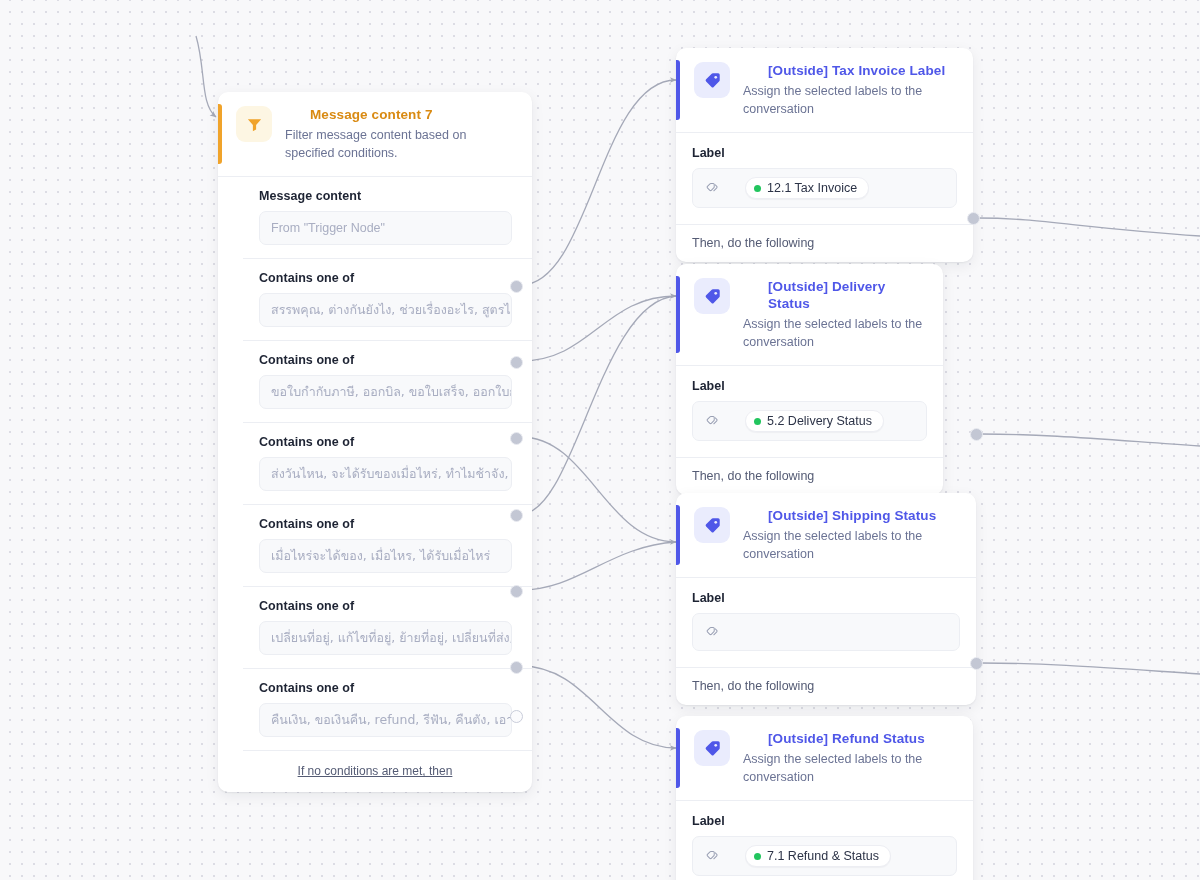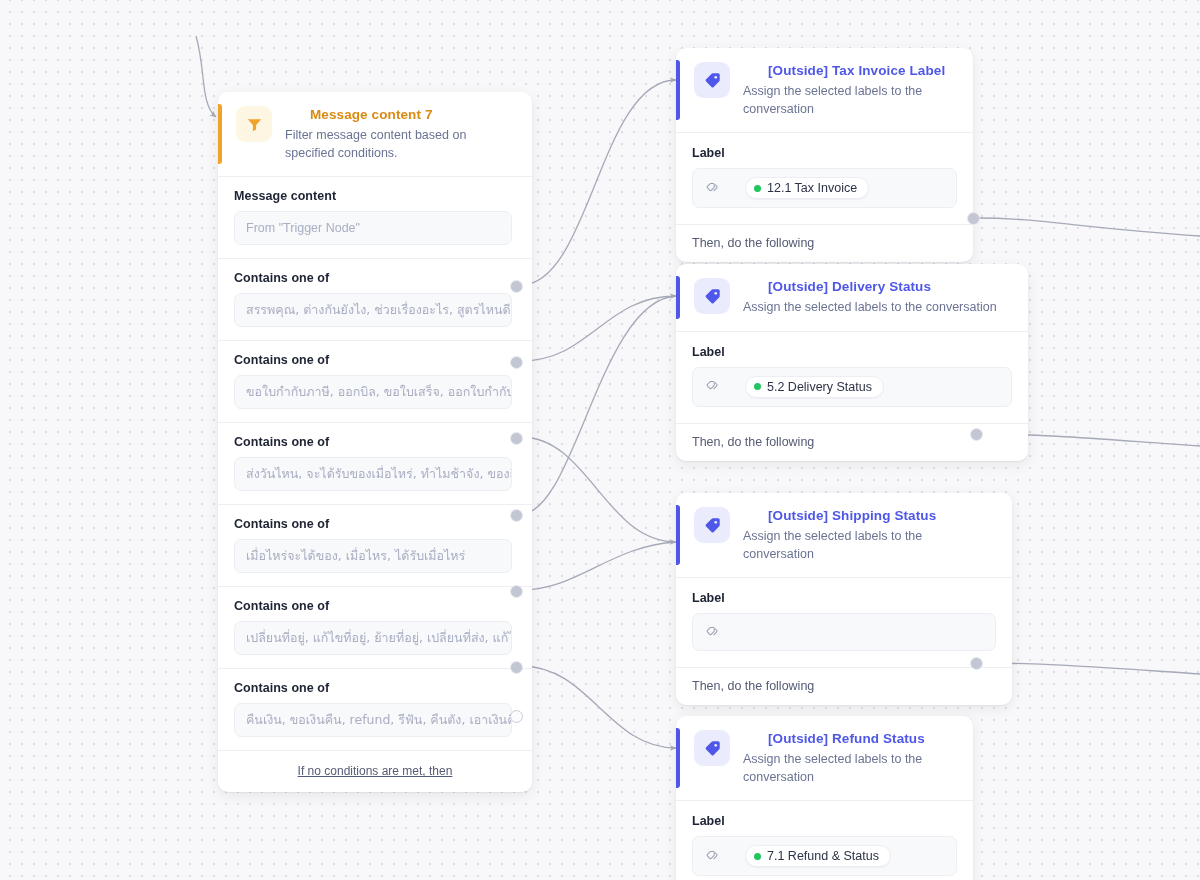--- a/index.html
+++ b/index.html
@@ -94,20 +94,21 @@
     line-height: 1.42;
     color: #6b7394;
     font-weight: 400;
   }
 
   
   .field-row {
     position: relative;
     padding: 12px 20px 13px 16px;
     border-bottom: 1px solid #eceef3;
+    margin-left: 25px;
   }
   .field-row:last-child { border-bottom: none; }
   .field-label {
     font-size: 12.5px;
     font-weight: 700;
     color: #1d2333;
     margin-bottom: 8px;
     letter-spacing: 0.05px;
   }
   .field-input {
@@ -321,21 +322,21 @@
           <span>12.1 Tax Invoice</span>
         </span>
       </div>
     </div>
     <div class="then-row">
       <span>Then, do the following</span>
     </div>
   </div>
   <div class="port filled" style="left:967px; top:212px;"></div>
 
-  <div class="node" style="left:676px; top:264px; width:352px;">
+  <div class="node" style="left:676px; top:264px; width:267px;">
     <div class="node-head">
       <span class="accent indigo"></span>
       <span class="head-icon indigo">
         <svg width="19" height="19" viewBox="0 0 20 20" aria-hidden="true">
           <path d="M10.3 2.4H16a1.6 1.6 0 0 1 1.6 1.6v5.7a1.6 1.6 0 0 1-.47 1.13l-5.9 5.9a1.6 1.6 0 0 1-2.26 0l-5.7-5.7a1.6 1.6 0 0 1 0-2.26l5.9-5.9a1.6 1.6 0 0 1 1.13-.47z" fill="#4f57e8"></path>
           <circle cx="13.4" cy="6.6" r="1.45" fill="#eaecfd"></circle>
         </svg>
       </span>
       <span class="head-text">
         <div class="head-title indigo">[Outside] Delivery Status</div>
@@ -356,21 +357,21 @@
           <span>5.2 Delivery Status</span>
         </span>
       </div>
     </div>
     <div class="then-row">
       <span>Then, do the following</span>
     </div>
   </div>
   <div class="port filled" style="left:970px; top:428px;"></div>
 
-  <div class="node" style="left:676px; top:493px; width:336px;">
+  <div class="node" style="left:676px; top:493px; width:300px;">
     <div class="node-head">
       <span class="accent indigo"></span>
       <span class="head-icon indigo">
         <svg width="19" height="19" viewBox="0 0 20 20" aria-hidden="true">
           <path d="M10.3 2.4H16a1.6 1.6 0 0 1 1.6 1.6v5.7a1.6 1.6 0 0 1-.47 1.13l-5.9 5.9a1.6 1.6 0 0 1-2.26 0l-5.7-5.7a1.6 1.6 0 0 1 0-2.26l5.9-5.9a1.6 1.6 0 0 1 1.13-.47z" fill="#4f57e8"></path>
           <circle cx="13.4" cy="6.6" r="1.45" fill="#eaecfd"></circle>
         </svg>
       </span>
       <span class="head-text">
         <div class="head-title indigo">[Outside] Shipping Status</div>

